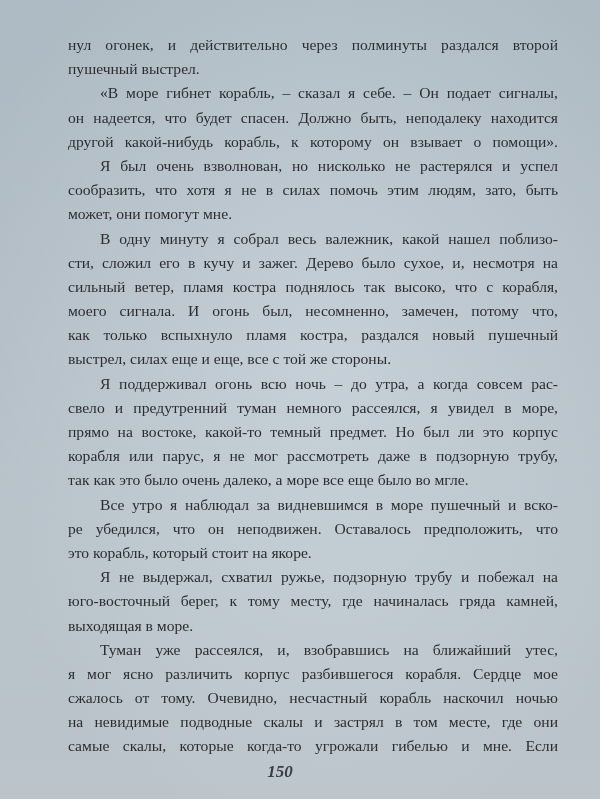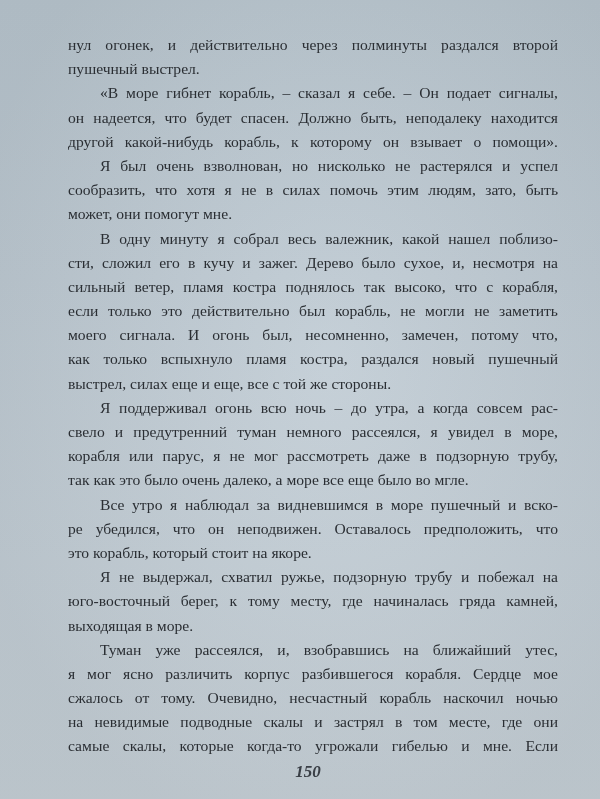--- a/index.html
+++ b/index.html
@@ -20,21 +20,21 @@
   }
   .line {
     display: block; white-space: nowrap; text-align-last: justify;
     text-align: justify; height: 24.2px; overflow: visible;
   }
   .line.last { text-align-last: left; }
   .line.indent { padding-left: 32px; }
   .page-number {
     position: absolute; left: 0; width: 560px; top: 762px; text-align: center;
     font-family: "Liberation Serif", "DejaVu Serif", serif;
-    font-style: italic; font-weight: bold; font-size: 17px; color: #3a3f46; padding-left: 28px;
+    font-style: italic; font-weight: bold; font-size: 17px; color: #3a3f46;
   }
 </style>
 </head>
 <body>
 
 <div class="page">
   <div class="text-block">
 
     <div>
       <span class="line">нул огонек, и действительно через полминуты раздался второй</span>
@@ -50,29 +50,29 @@
     <div>
       <span class="line indent">Я был очень взволнован, но нисколько не растерялся и успел</span>
       <span class="line">сообразить, что хотя я не в силах помочь этим людям, зато, быть</span>
       <span class="line last">может, они помогут мне.</span>
     </div>
 
     <div>
       <span class="line indent">В одну минуту я собрал весь валежник, какой нашел поблизо-</span>
       <span class="line">сти, сложил его в кучу и зажег. Дерево было сухое, и, несмотря на</span>
       <span class="line">сильный ветер, пламя костра поднялось так высоко, что с корабля,</span>
-      <span class="line">если только это действительно был корабль, не могли не заметить</span>
       <span class="line">моего сигнала. И огонь был, несомненно, замечен, потому что,</span>
       <span class="line">как только вспыхнуло пламя костра, раздался новый пушечный</span>
       <span class="line last">выстрел, силах еще и еще, все с той же стороны.</span>
     </div>
 
     <div>
       <span class="line indent">Я поддерживал огонь всю ночь – до утра, а когда совсем рас-</span>
       <span class="line">свело и предутренний туман немного рассеялся, я увидел в море,</span>
+      <span class="line">прямо на востоке, какой-то темный предмет. Но был ли это корпус</span>
       <span class="line">корабля или парус, я не мог рассмотреть даже в подзорную трубу,</span>
       <span class="line last">так как это было очень далеко, а море все еще было во мгле.</span>
     </div>
 
     <div>
       <span class="line indent">Все утро я наблюдал за видневшимся в море пушечный и вско-</span>
       <span class="line">ре убедился, что он неподвижен. Оставалось предположить, что</span>
       <span class="line last">это корабль, который стоит на якоре.</span>
     </div>
 

